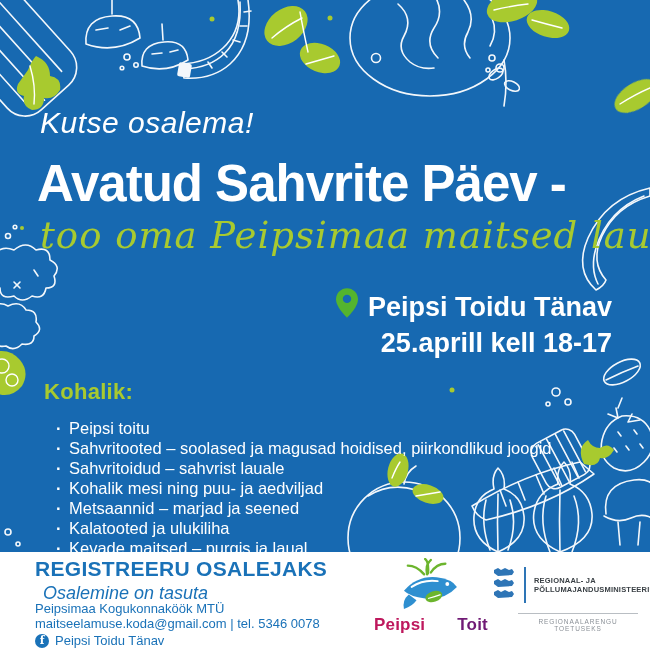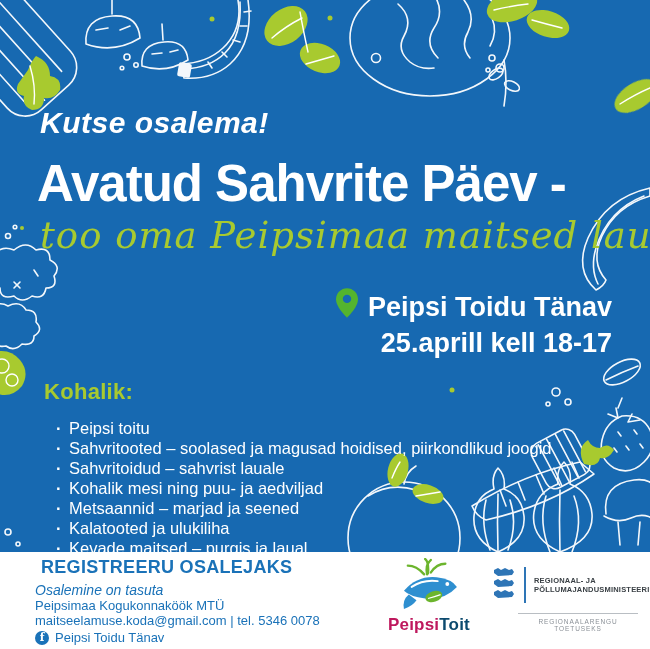--- a/index.html
+++ b/index.html
@@ -3,21 +3,21 @@
 <meta charset="utf-8">
 <style>
   html,body{margin:0;padding:0;background:#e8e8e8;}
   .poster{
     position:relative;width:650px;height:649px;overflow:hidden;
     background:#1769b1;font-family:"Liberation Sans",sans-serif;
   }
   .doodles{position:absolute;left:0;top:0;width:650px;height:552px;pointer-events:none;}
   .invite{
     position:absolute;left:40px;top:106px;color:#fff;
-    font-size:30px;font-style:italic;font-weight:700;letter-spacing:.5px;white-space:nowrap;
+    font-size:30px;font-style:italic;font-weight:400;letter-spacing:.5px;white-space:nowrap;
   }
   .title{
     position:absolute;left:37px;top:154px;color:#fff;
     font-size:51px;font-weight:700;letter-spacing:-1px;white-space:nowrap;
   }
   .tagline{
     position:absolute;left:40px;top:214px;color:#a8ca2f;
     font-family:"DejaVu Serif",serif;font-style:italic;
     font-size:37px;letter-spacing:1px;white-space:nowrap;
   }
@@ -33,33 +33,33 @@
   .expect-list{
     position:absolute;left:44px;top:406px;width:565px;margin:12px;padding:0;
     list-style:none;color:#fff;font-size:16.5px;line-height:20px;
   }
   .expect-list li{position:relative;padding-left:13px;white-space:nowrap;}
   .expect-list li::before{content:"·";position:absolute;left:0;top:0;font-weight:700;}
   .footer{
     position:absolute;left:0;bottom:0;width:650px;height:97px;background:#ffffff;
   }
   .footer-left{position:absolute;left:35px;top:5px;color:#1a72b8;}
-  .register{font-size:18px;font-weight:700;letter-spacing:.3px;margin:0 0 5px 6px;}
-  .free-note{font-size:14px;font-style:italic;line-height:15px;}
+  .register{font-size:21px;font-weight:700;letter-spacing:.3px;margin:0 0 5px 0;}
+  .free-note{font-size:18px;font-style:italic;line-height:15px;margin-left:8px;}
   .org-line,.contact-line{font-size:13px;line-height:15px;}
   .fb-row{display:flex;align-items:center;gap:6px;font-size:13px;line-height:15px;margin-top:2px;}
   .fb-icon{
     width:14px;height:14px;border-radius:50%;background:#1a72b8;color:#fff;
     font-family:"DejaVu Serif",serif;font-weight:700;font-size:11px;
     display:flex;align-items:center;justify-content:center;flex:0 0 auto;
   }
   .logo-peipsitoit{position:absolute;left:374px;top:6px;width:110px;text-align:center;}
   .pt-text{font-size:17px;font-weight:700;letter-spacing:.2px;margin-top:1px;}
   .pt-blue{color:#be185d;}
-  .pt-green{color:#0c4a6e;}
+  .pt-green{color:#701a75;padding-left:32px;}
   .logo-ministry{position:absolute;left:492px;top:15px;width:152px;}
   .ministry-top{display:flex;align-items:center;gap:8px;}
   .ministry-divider{width:2px;height:36px;background:#2e75b6;flex:0 0 auto;}
   .ministry-text{font-size:7.5px;font-weight:700;color:#3a4045;line-height:9px;letter-spacing:.2px;}
   .ministry-sep{margin:10px 0 0 26px;width:120px;border-top:1px solid #b9bec3;}
   .ministry-sub{margin:4px 0 0 26px;width:120px;text-align:center;font-size:6.5px;color:#8a9097;letter-spacing:.9px;}
 </style>
 </head>
 <body>
 

